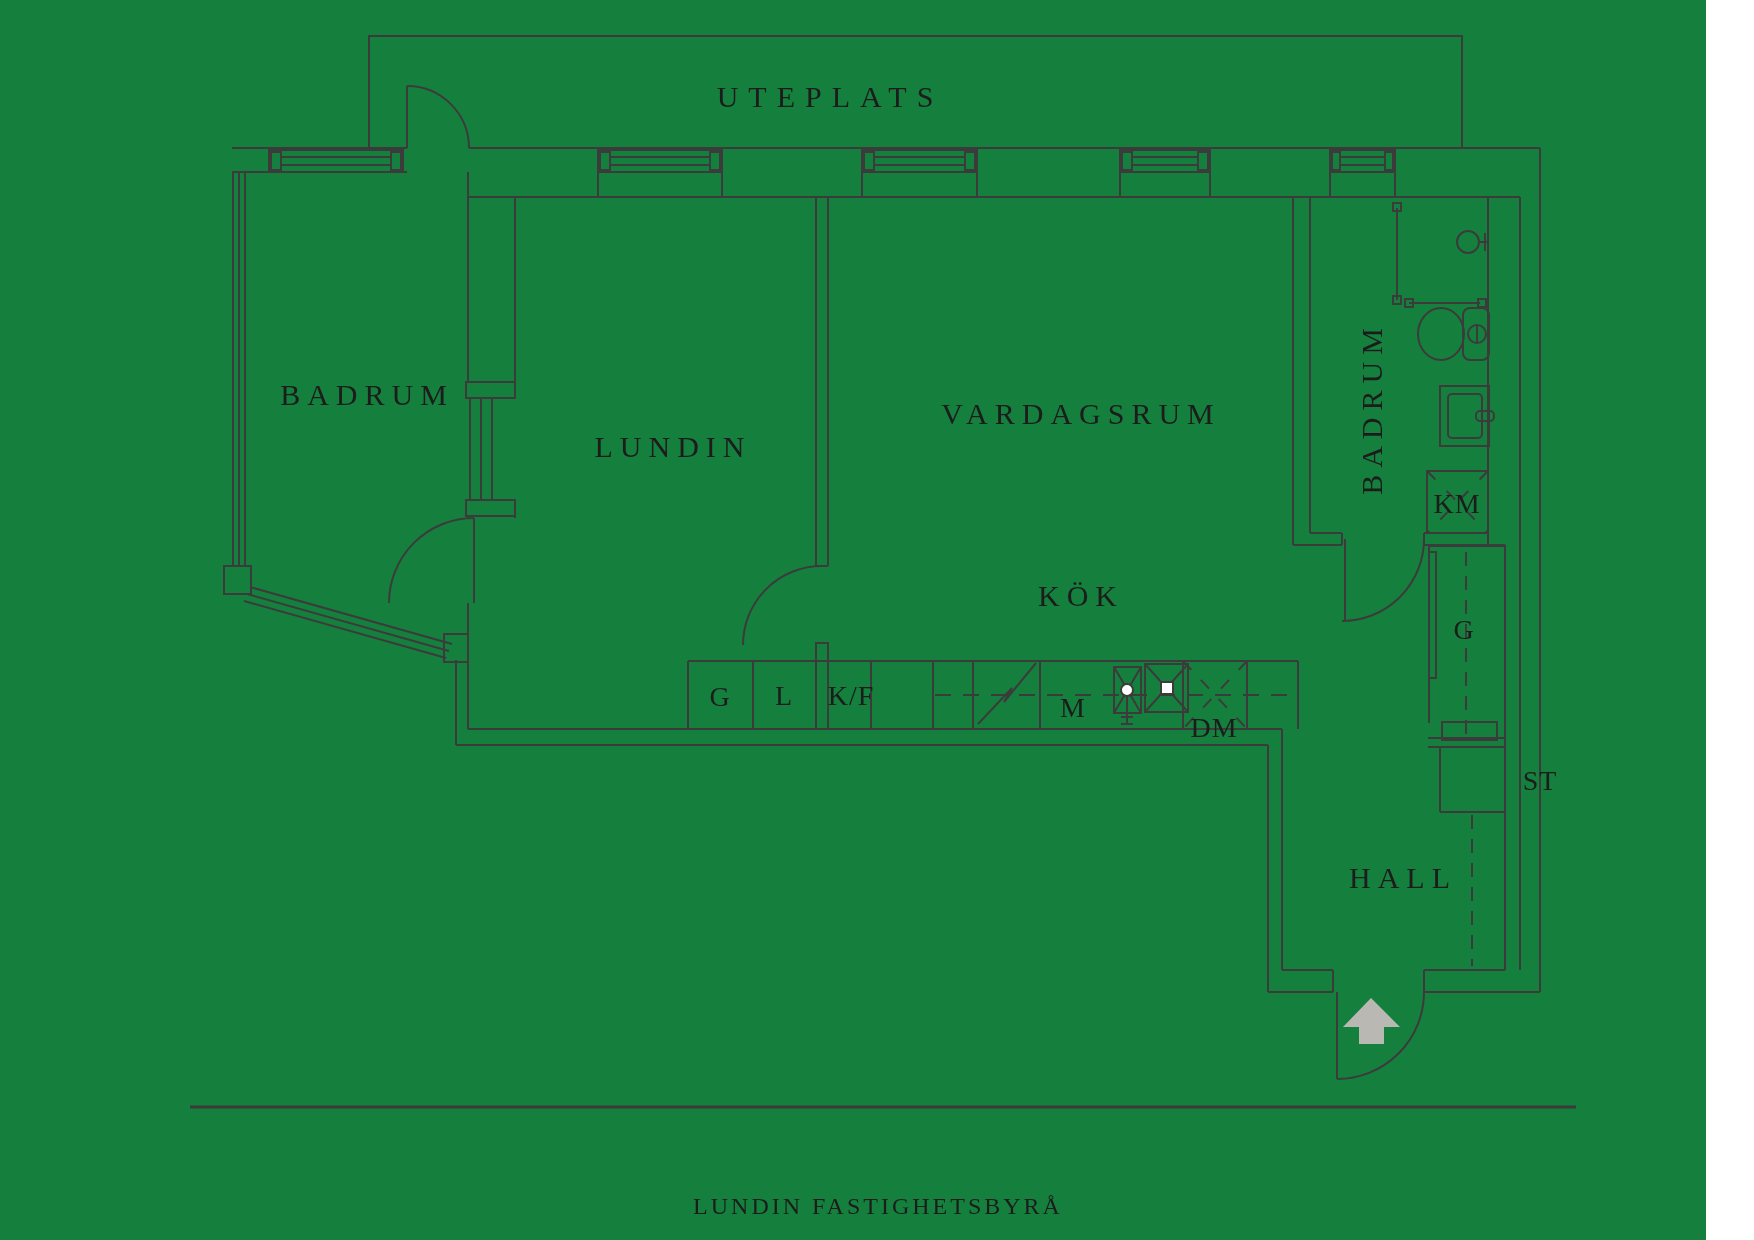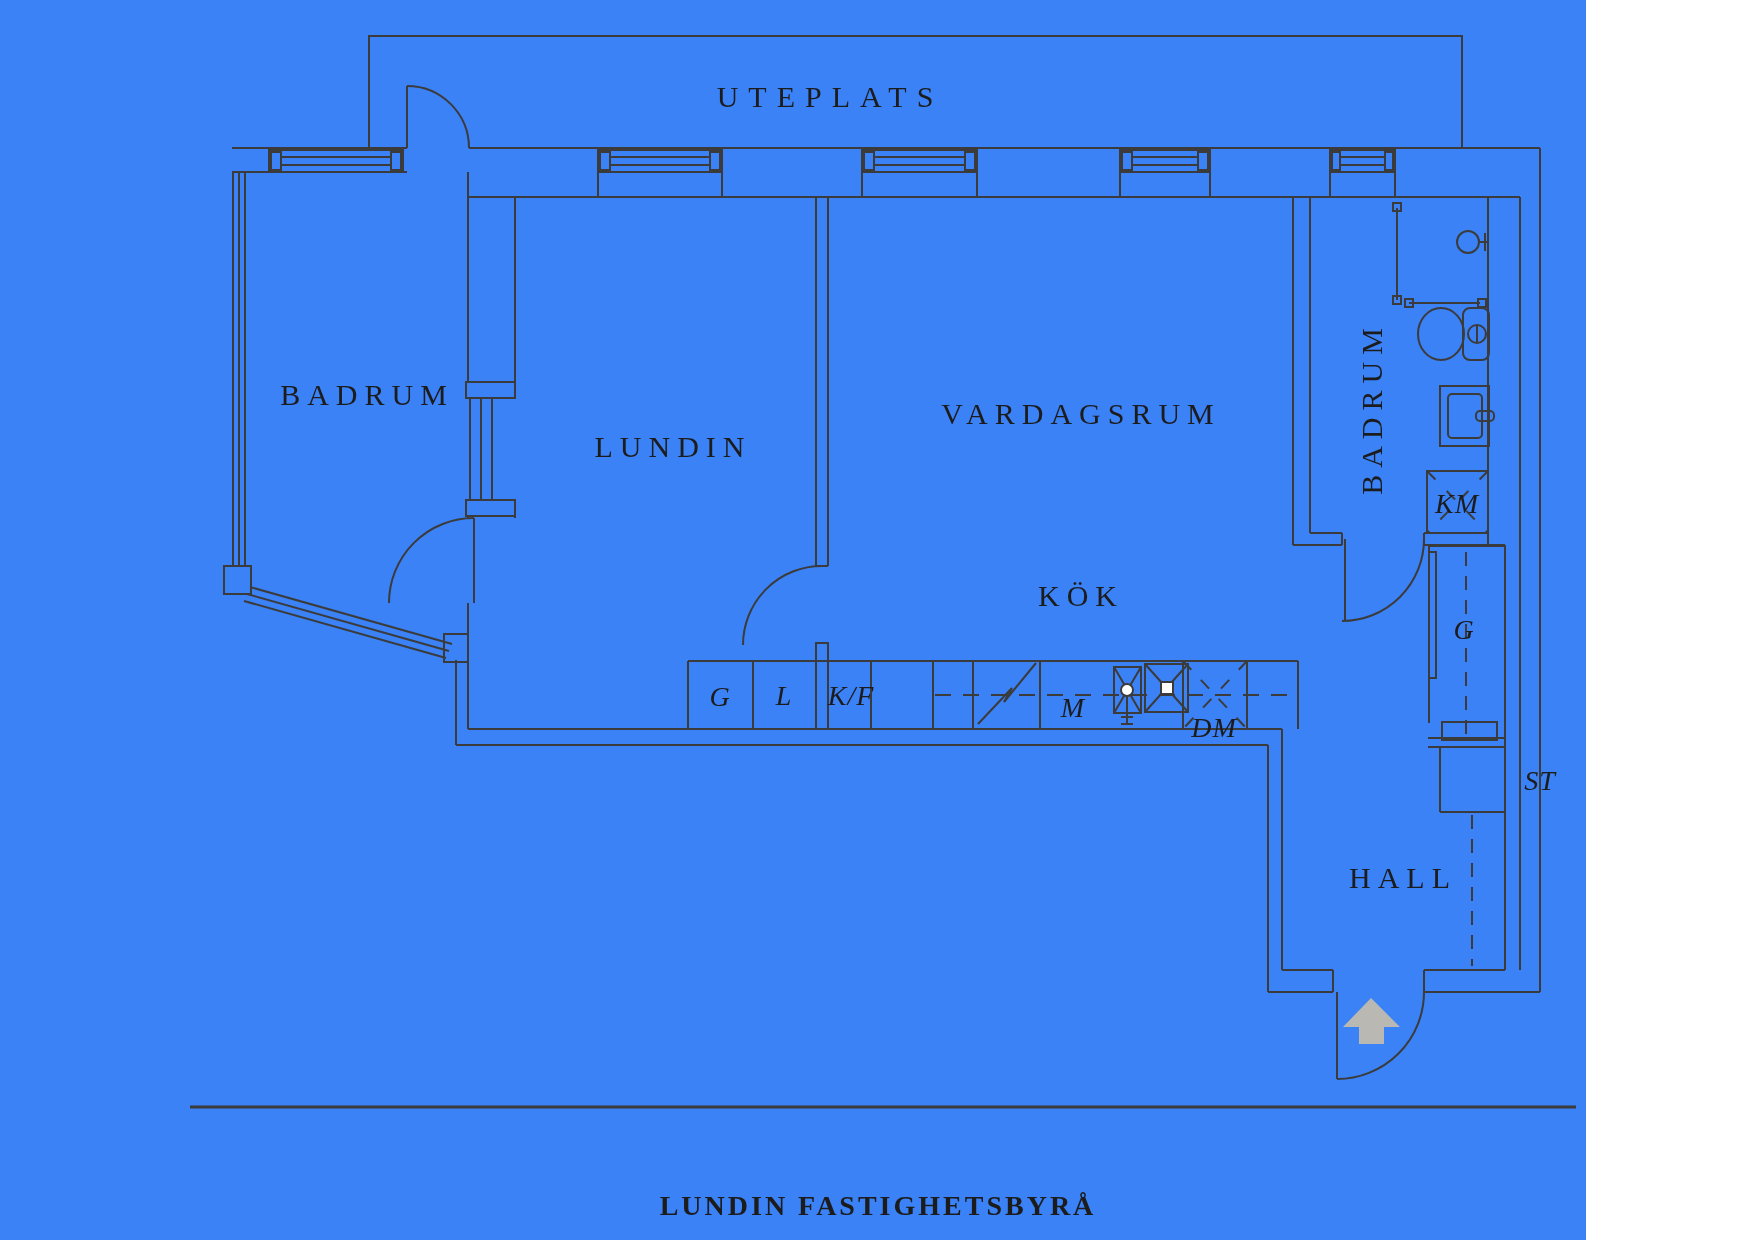--- a/index.html
+++ b/index.html
@@ -1,36 +1,36 @@
 <!DOCTYPE html>
 <html><head>
 <meta charset="utf-8">
 <style>
   html,body{margin:0;padding:0;background:#ffffff;}
   #stage{
-    position:relative;width:1586px;height:1240px;background:#3b82f6;
+    position:relative;width:1706px;height:1240px;background:#15803d;
     font-family:"Liberation Serif","DejaVu Serif",serif;overflow:hidden;
   }
   #plan-svg{position:absolute;left:0;top:0;}
   .lbl{
     position:absolute;transform:translate(-50%,-50%);
     color:#1c1c1c;white-space:nowrap;line-height:1;
     font-family:"Liberation Serif","DejaVu Serif",serif;
   }
   .room{font-size:30px;letter-spacing:7px;}
   .room-wide{font-size:30px;letter-spacing:10px;}
-  .fixture{font-size:28px;letter-spacing:1px;font-style:italic;}
+  .fixture{font-size:28px;letter-spacing:1px;}
   .rot{transform:translate(-50%,-50%) rotate(-90deg);}
   .footer-disclaimer{
     position:absolute;left:878px;top:1158px;transform:translate(-50%,-50%);
     font-style:italic;font-size:28px;color:#1c1c1c;white-space:nowrap;
   }
   .footer-brand{
     position:absolute;left:878px;top:1206px;transform:translate(-50%,-50%);
-    font-size:28px;letter-spacing:3px;color:#1c1c1c;white-space:nowrap;font-weight:bold;
+    font-size:24px;letter-spacing:3px;color:#1c1c1c;white-space:nowrap;
   }
 </style>
 </head>
 <body>
 
 <div id="stage">
 
 <svg id="plan-svg" width="1754" height="1240" viewBox="0 0 1754 1240" fill="none" stroke="#3b3b3b" stroke-width="2">
 
   <g>

